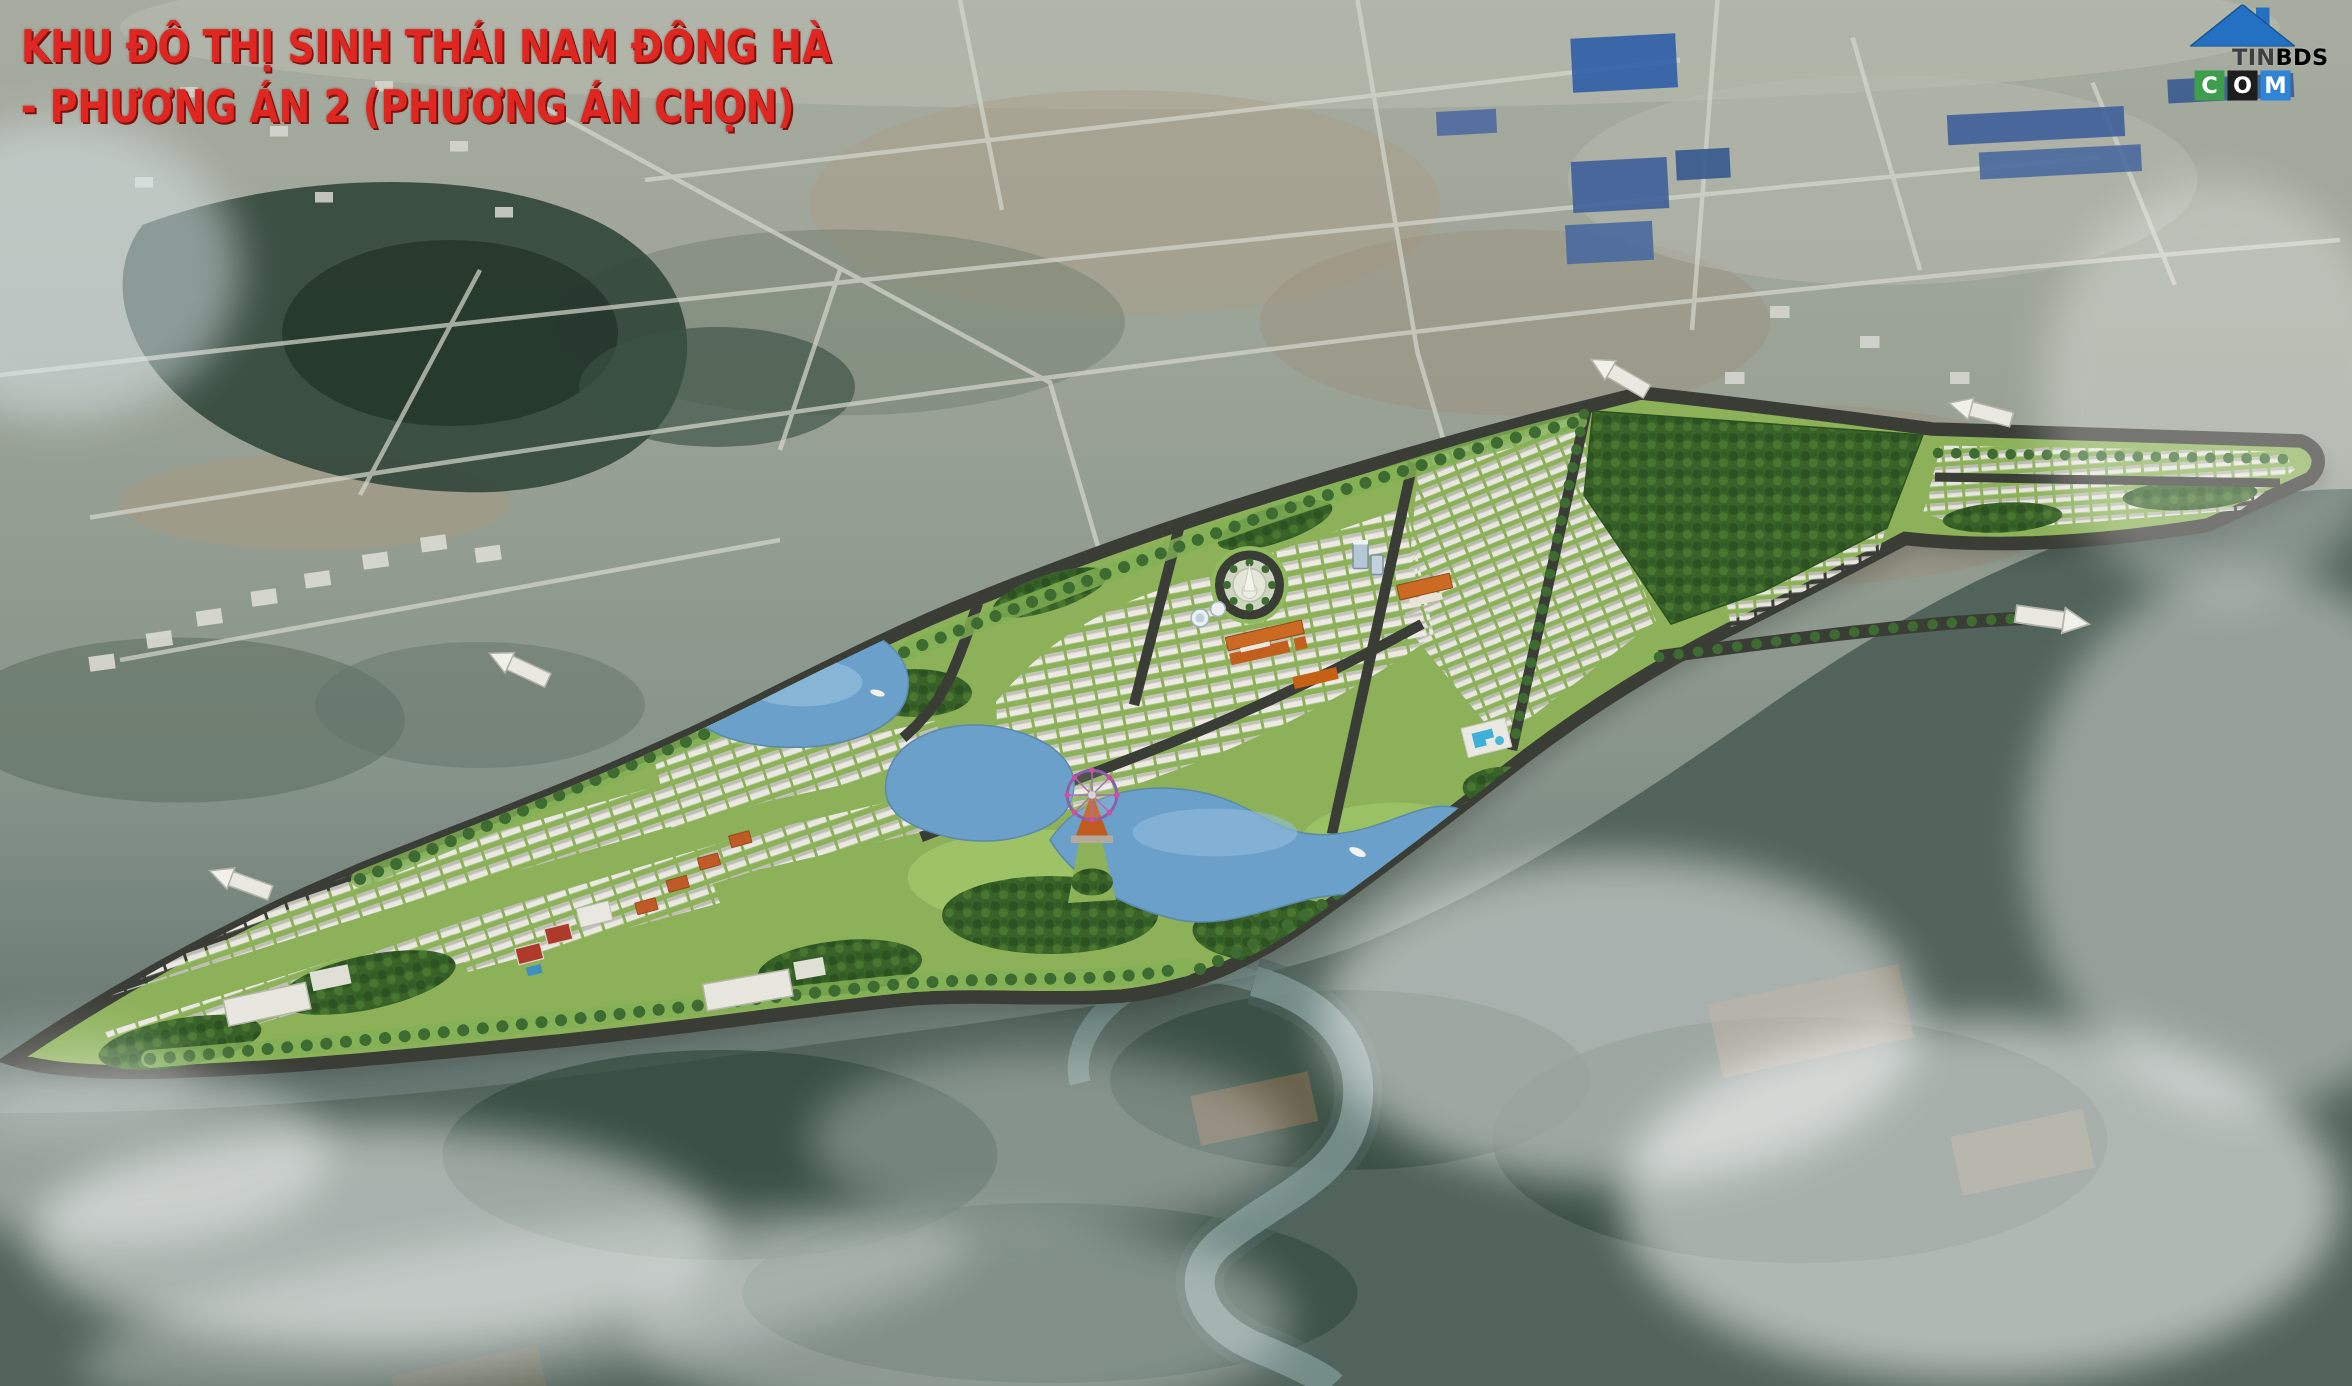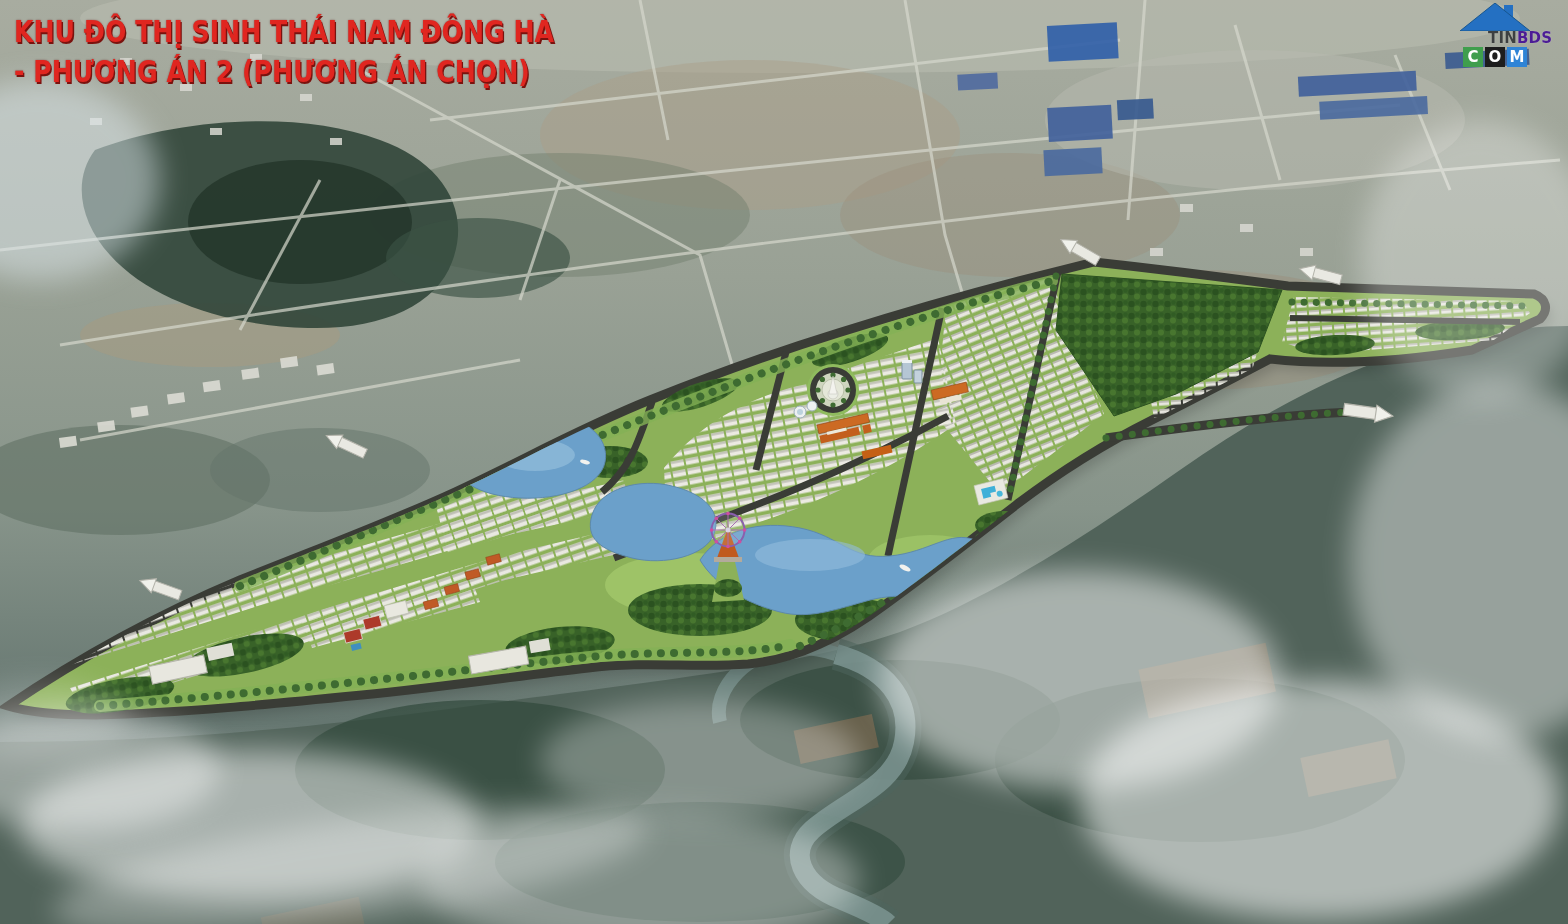--- a/index.html
+++ b/index.html
@@ -8,21 +8,21 @@
   .stage svg.scene{position:absolute;inset:0;display:block;}
   .title{position:absolute;left:14px;top:12px;z-index:5;color:#e02620;font-weight:bold;
          font-size:30px;line-height:40px;letter-spacing:0;white-space:nowrap;
          transform:scaleX(.84);transform-origin:left top;
          text-shadow:1.5px 1.5px 0 #7a120e, 0 0 2px rgba(90,0,0,.55);}
   .logo{position:absolute;right:34px;top:3px;z-index:5;width:78px;text-align:center;}
   .logo .roof{display:block;margin:0 auto;}
   .logo-word{font-weight:bold;font-size:15px;line-height:14px;letter-spacing:.2px;
              text-shadow:0 0 1px rgba(255,255,255,.5);}
   .logo-word .tin{color:#3d4040;margin-left:32px;}
-  .logo-word .bds{color:#4c1d95;}
+  .logo-word .bds{color:#000000;}
   .logo-com{display:flex;justify-content:center;gap:2px;margin-top:2px;}
   .logo-com span{display:inline-block;width:20px;height:20px;line-height:20px;
                  color:#fff;font-weight:bold;font-size:15px;text-align:center;}
   .com-c{background:#3f9e4d;}
   .com-o{background:#1d1d1d;}
   .com-m{background:#2f84d6;}
 </style>
 </head>
 <body>
 

